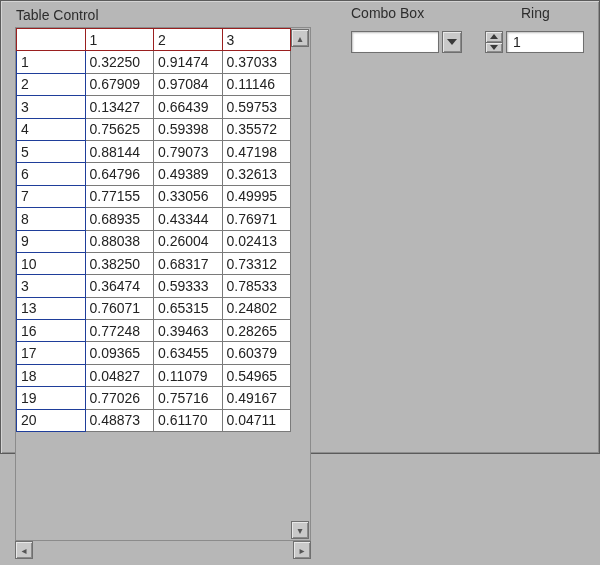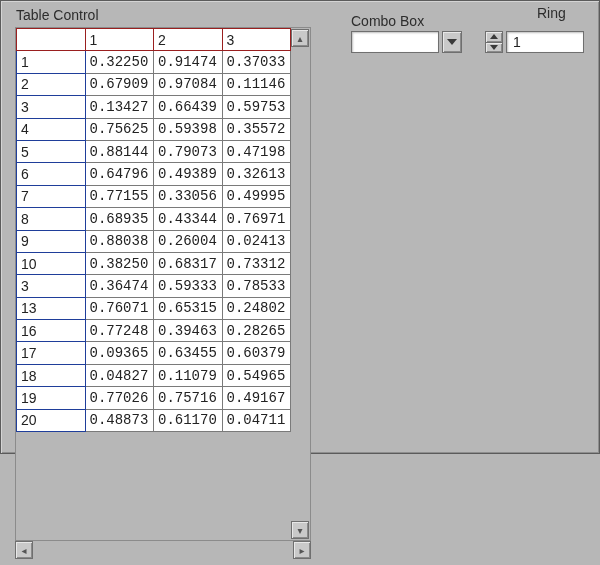--- a/index.html
+++ b/index.html
@@ -25,22 +25,22 @@
     background: #b7b7b7;
   }
 
   
   .ctl-label {
     position: absolute;
     font-size: 14px;
     color: #2d2d2d;
   }
   .table-label  { left: 15px;  top: 6px; }
-  .combo-label  { left: 350px; top: 12px; }
-  .ring-label   { left: 536px; top: 4px; }
+  .combo-label  { left: 350px; top: 4px; }
+  .ring-label   { left: 520px; top: 4px; }
 
   
   .table-wrap {
     position: absolute;
     left: 14px;
     top: 26px;
     width: 296px;
     height: 532px;
   }
   .table-viewport {
@@ -76,21 +76,21 @@
   
   table.grid tbody th {
     width: 64px;
     border: 1px solid #1f3e9a;
     background: #ffffff;
   }
   
   table.grid thead th.corner {
     border: 1px solid #9a1f1f;
   }
-  table.grid td { width: 64px; font-family: Liberation Mono, monospace; }
+  table.grid td { width: 64px; }
 
   
   .vscroll {
     position: absolute;
     right: 1px; top: 1px; bottom: 1px;
     width: 18px;
     background: #b7b7b7;
     display: flex;
     flex-direction: column;
     justify-content: space-between;

